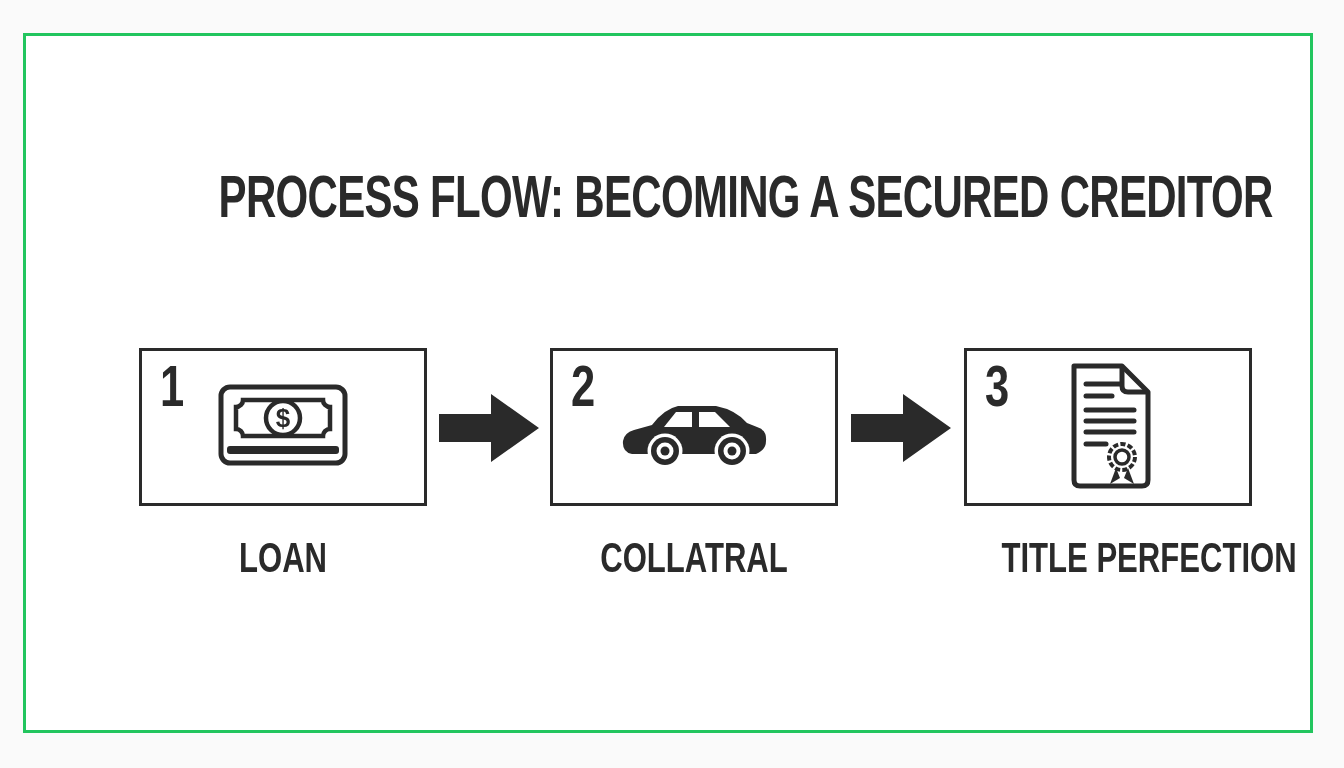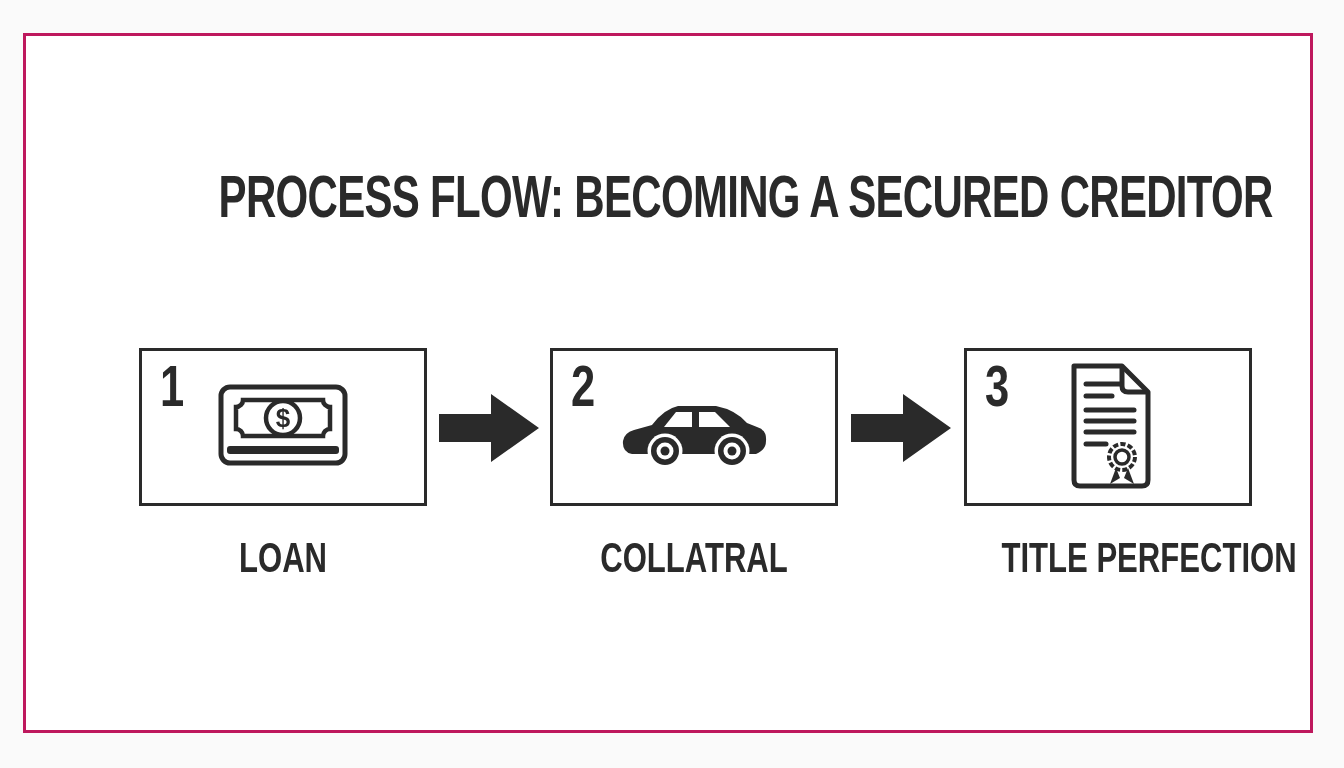--- a/index.html
+++ b/index.html
@@ -7,21 +7,21 @@
     width:1344px;height:768px;
     background:#fafafa;
     font-family:"Liberation Sans", sans-serif;
     overflow:hidden;
   }
   .stage{position:relative;width:1344px;height:768px;}
   .frame{
     position:absolute;left:23px;top:33px;
     width:1284px;height:694px;
     background:#ffffff;
-    border:3px solid #be185d;
+    border:3px solid #22c55e;
   }
   .title{
     position:absolute;left:0;top:126px;width:100%;
     text-align:center;
     font-size:60px;font-weight:bold;color:#2a2a2a;
     letter-spacing:-1px;
     transform:scaleX(0.70);
     transform-origin:50% 50%;
     white-space:nowrap;
   }

